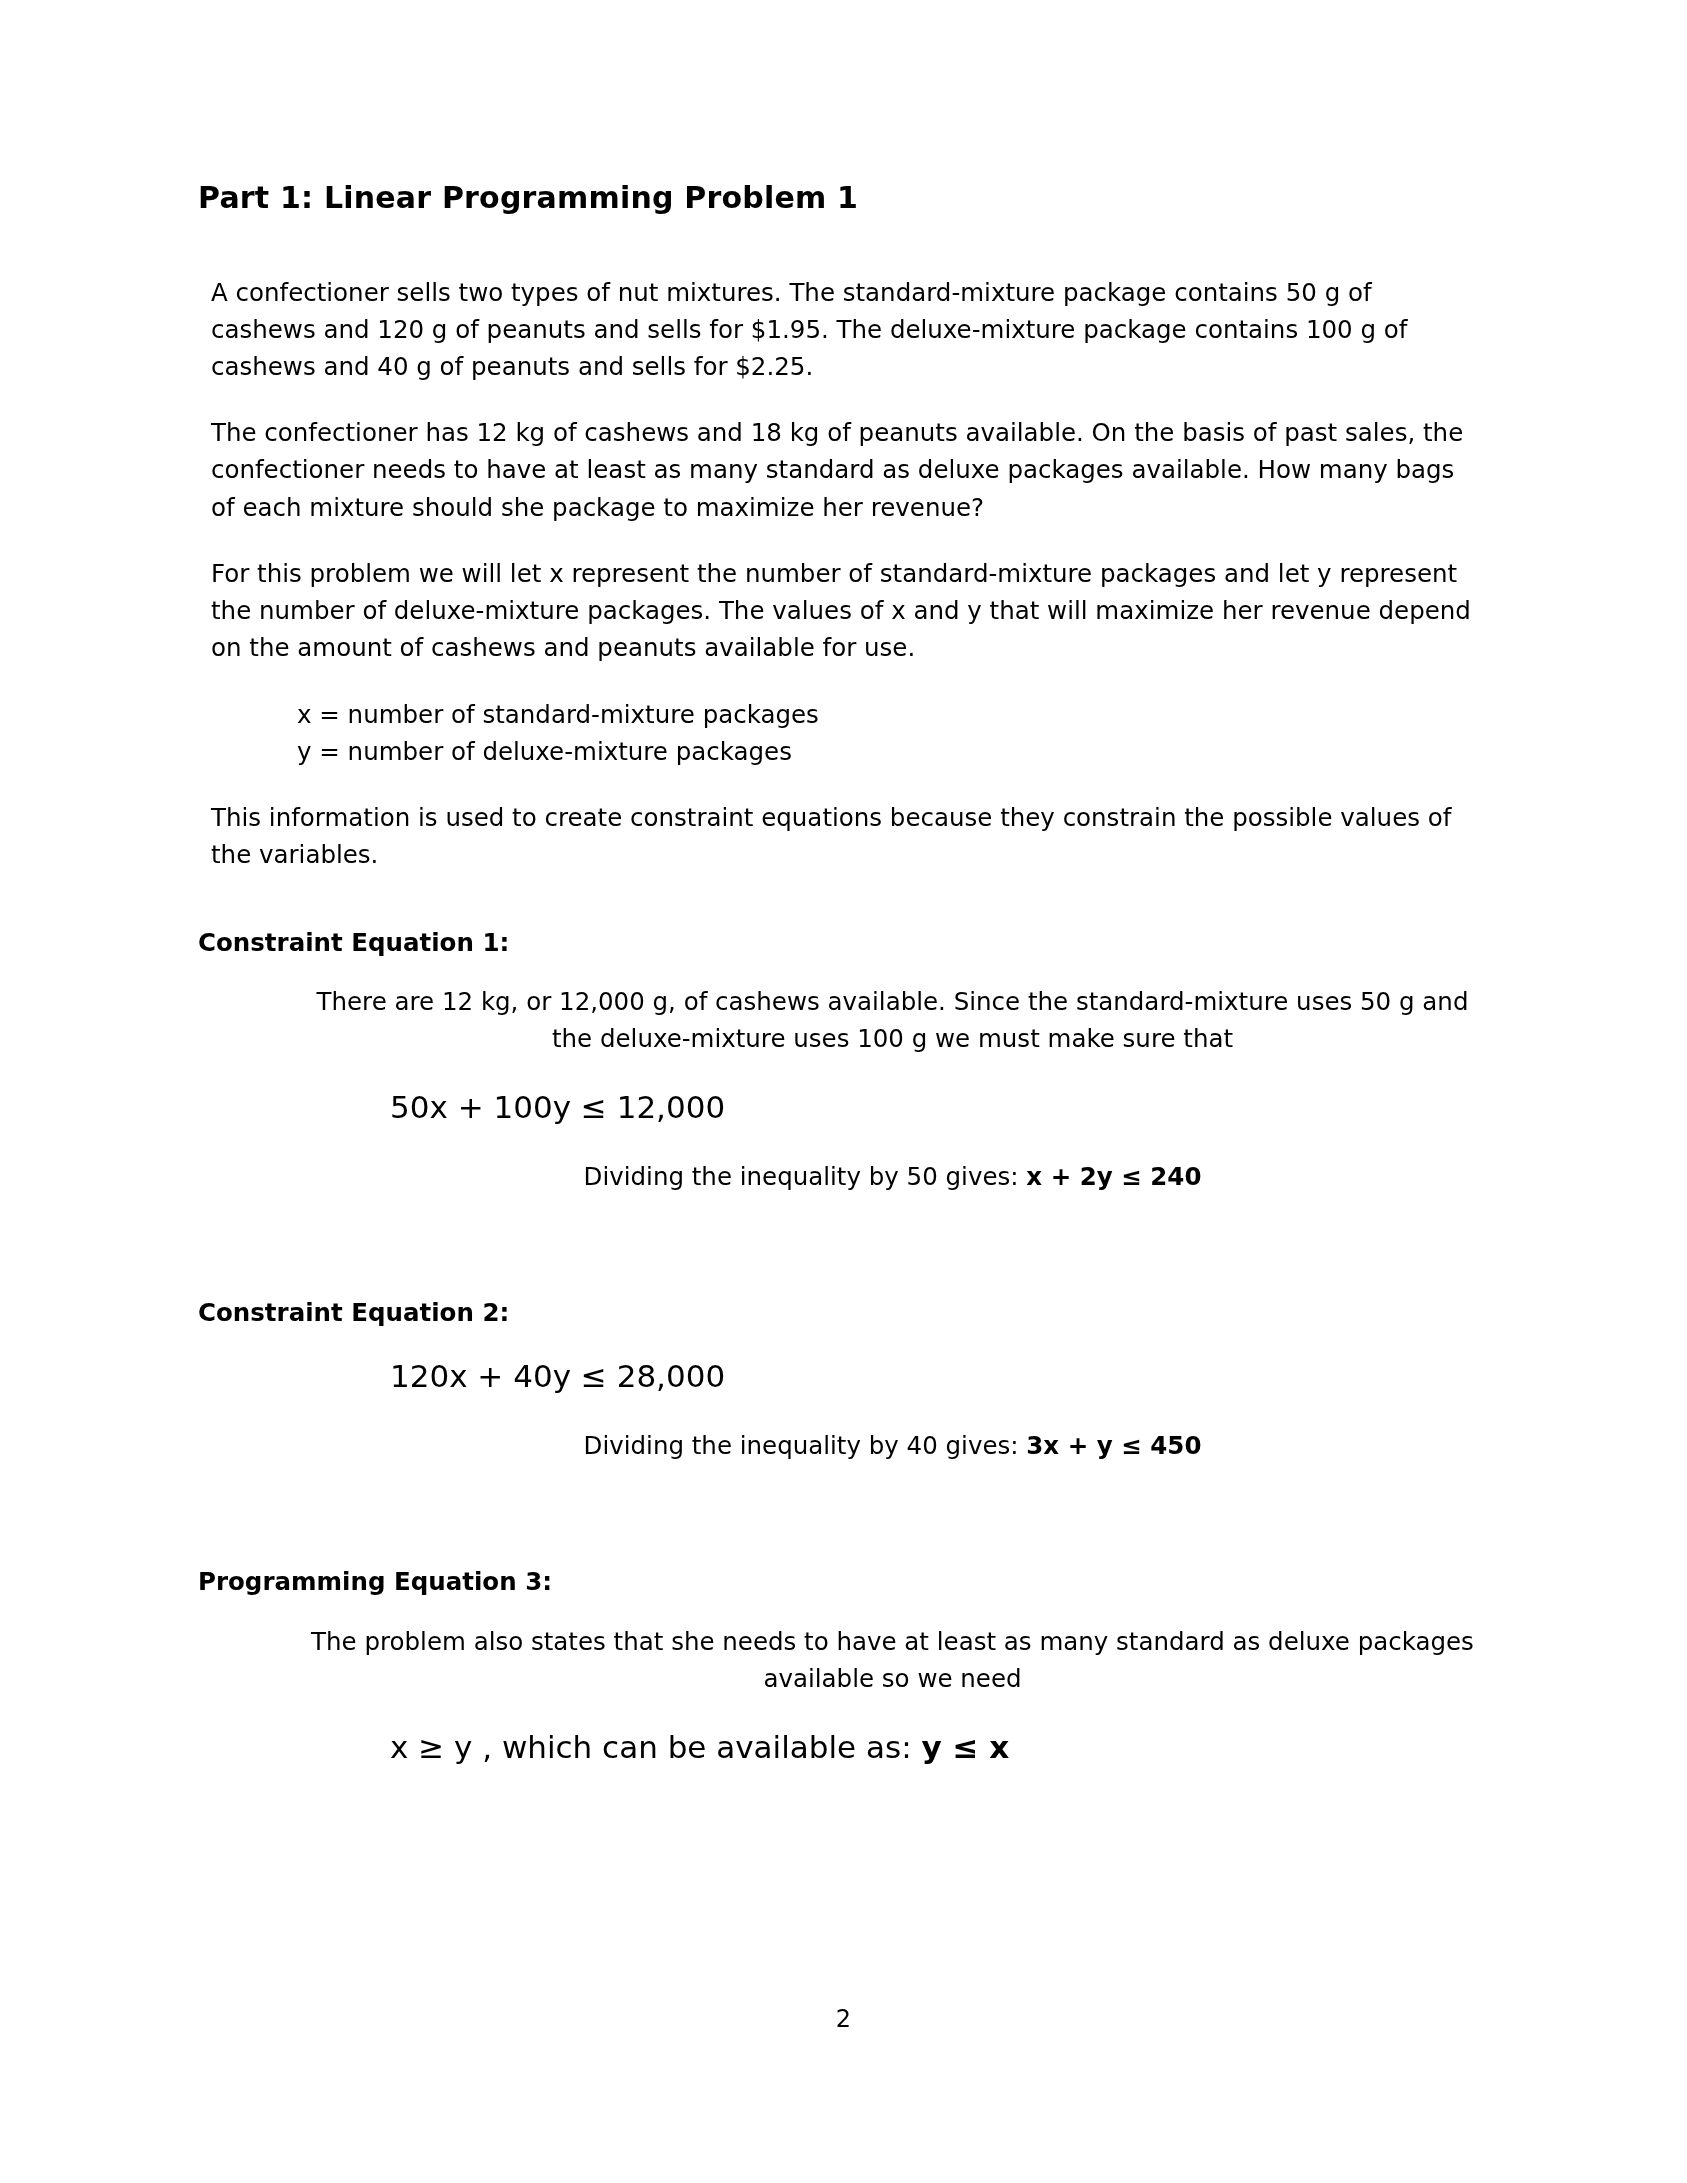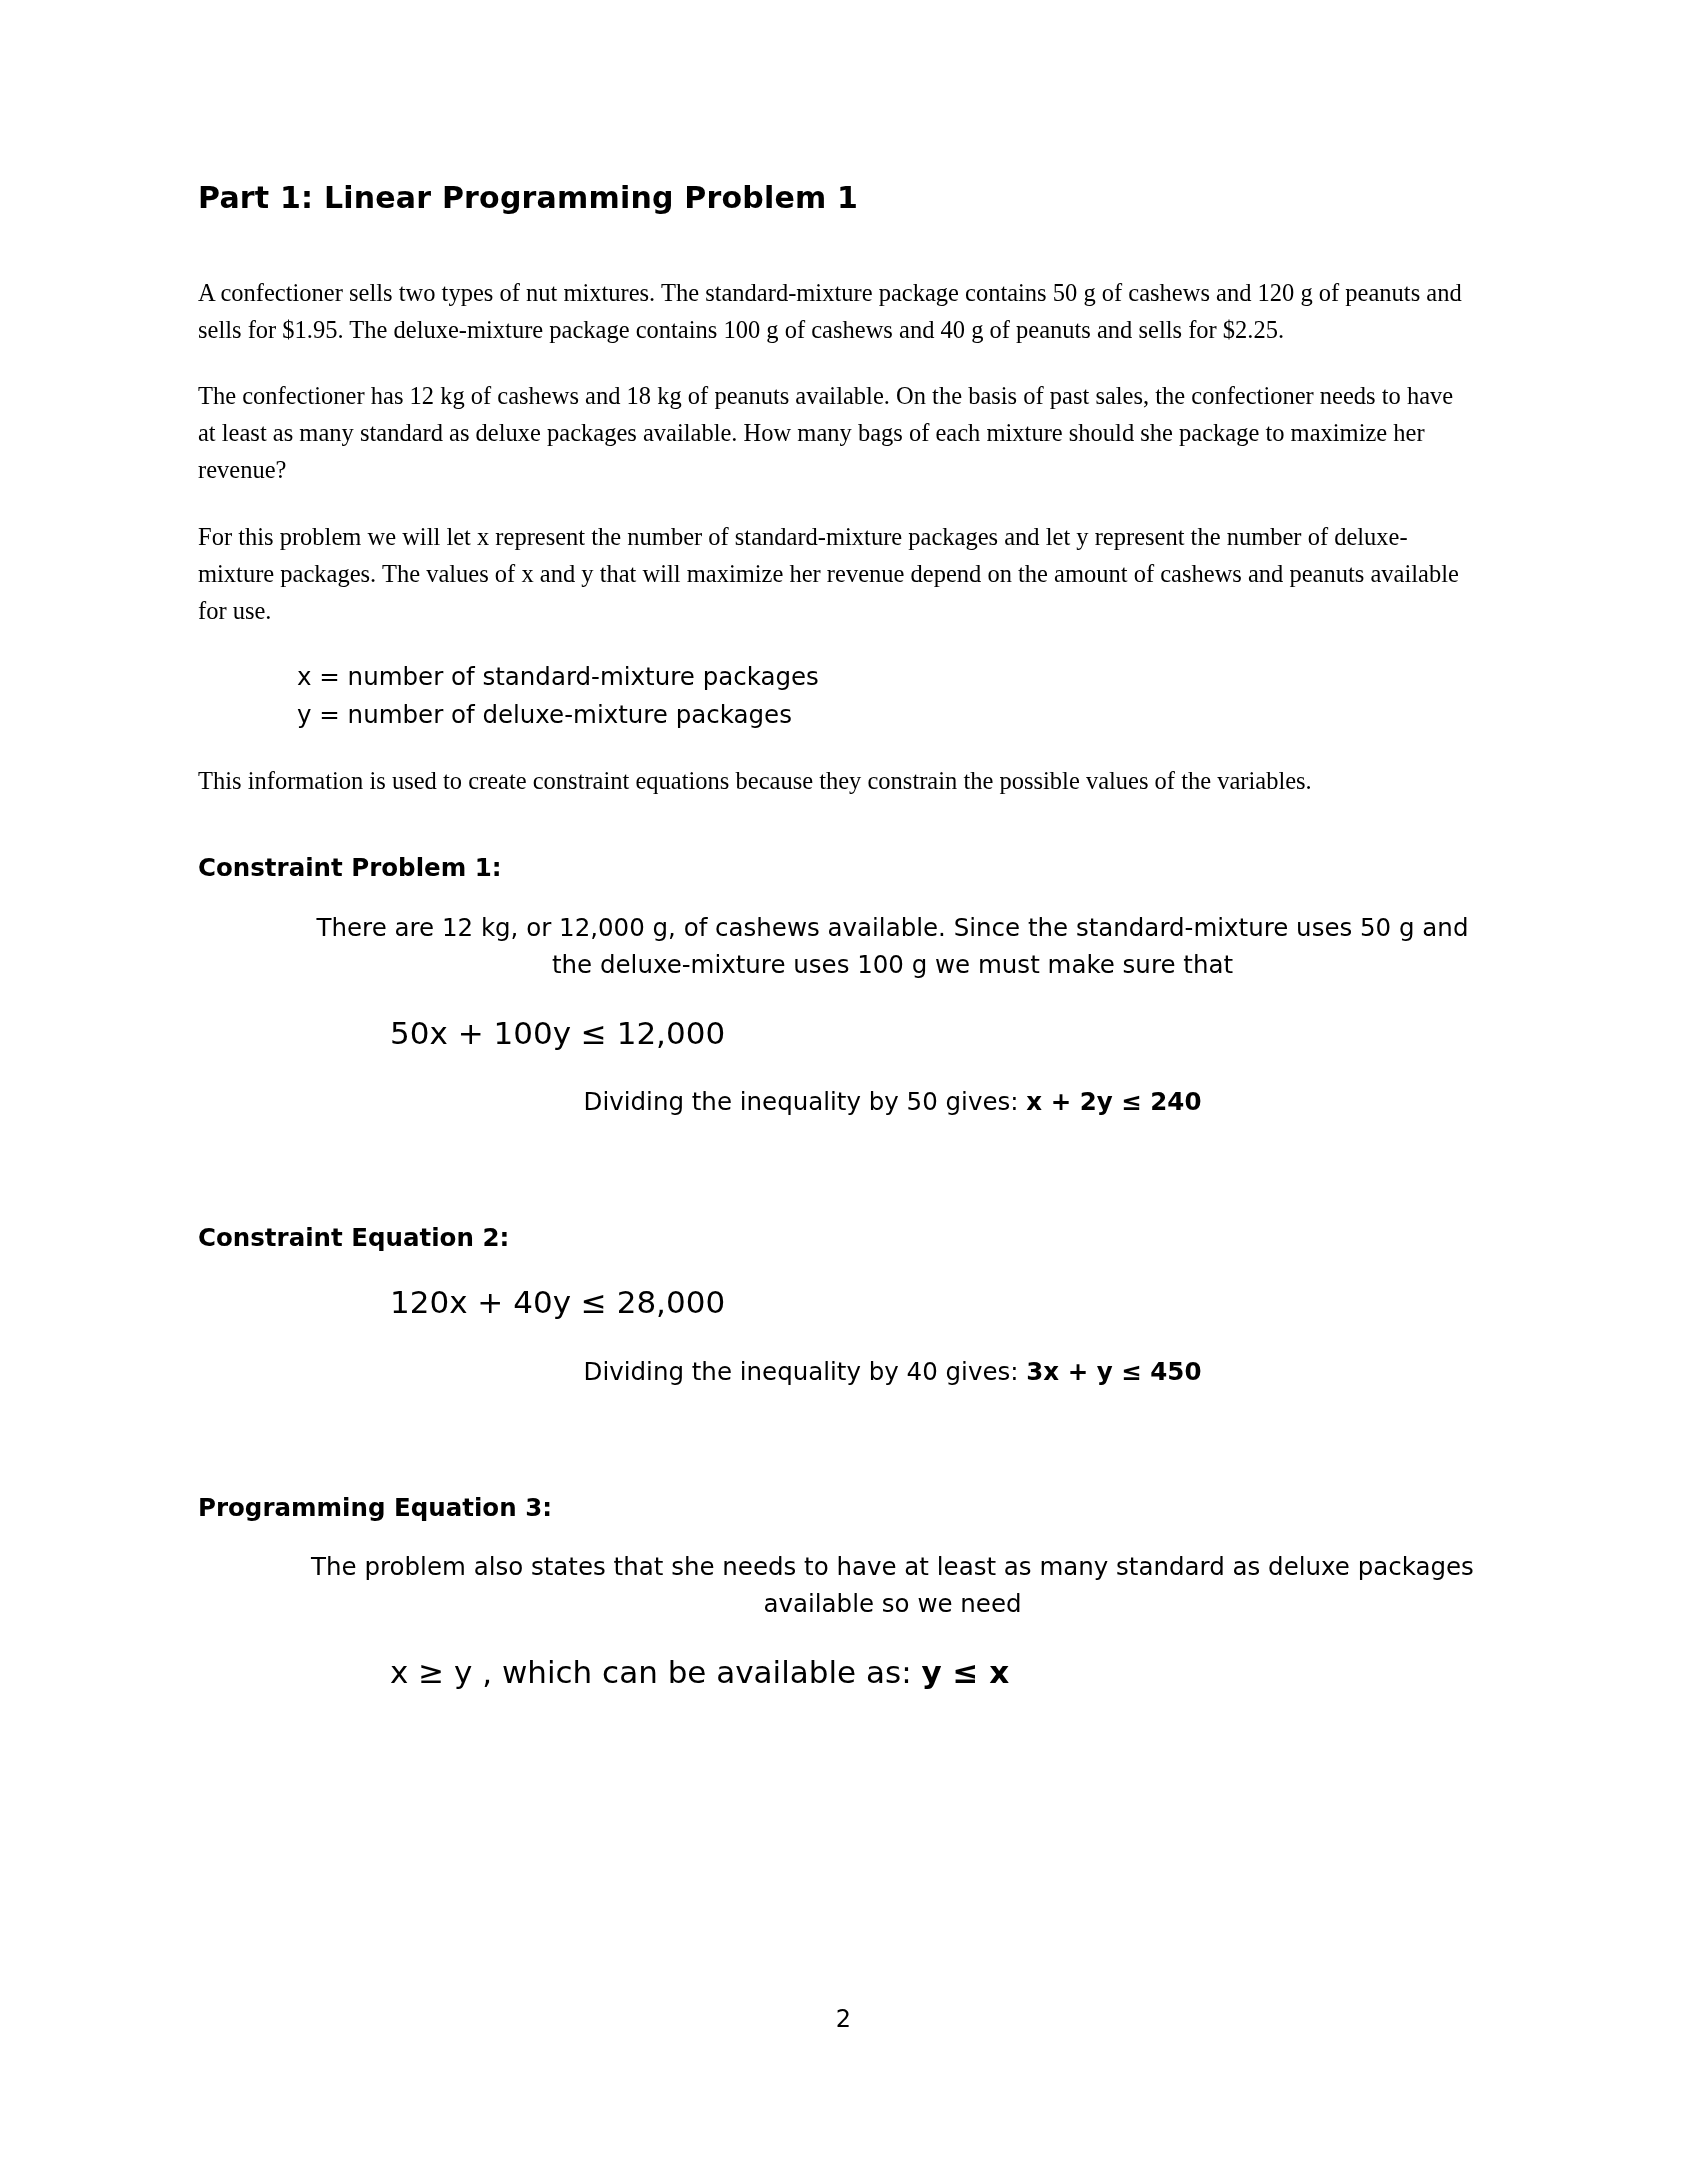--- a/index.html
+++ b/index.html
@@ -23,23 +23,22 @@
   .doc-title {
     font-size: 30px;
     font-weight: bold;
     letter-spacing: 0.2px;
     margin: 0 0 57px 0;
     line-height: 1.25;
   }
   .para {
     font-size: 24.5px;
     line-height: 1.52;
-    margin: 0 0 29px 0;
+    margin: 0 0 29px 13px;
     max-width: 1270px;
-    font-family: Liberation Serif, serif;
   }
   .var-block {
     margin: 0 0 29px 0;
     padding-left: 99px;
     font-size: 24.5px;
     line-height: 1.52;
   }
   .section-head {
     font-size: 24.5px;
     font-weight: bold;
@@ -88,21 +87,21 @@
   <p class="para">For this problem we will let x represent the number of standard-mixture packages and let y represent the number of deluxe-mixture packages. The values of x and y that will maximize her revenue depend on the amount of cashews and peanuts available for use.</p>
 
   <div class="var-block">
     <div>x = number of standard-mixture packages</div>
     <div>y = number of deluxe-mixture packages</div>
   </div>
 
   <p class="para">This information is used to create constraint equations because they constrain the possible values of the variables.</p>
 
   <div>
-    <div class="section-head">Constraint Problem 1:</div>
+    <div class="section-head">Constraint Equation 1:</div>
     <p class="indent-1">There are 12 kg, or 12,000 g, of cashews available.   Since the standard-mixture uses 50 g and the deluxe-mixture uses 100 g we must make sure that</p>
     <p class="indent-2">50x + 100y ≤ 12,000</p>
     <p class="indent-1">
       <span>Dividing the inequality by 50 gives:</span>
       <span class="bold">x + 2y ≤ 240</span>
     </p>
   </div>
 
   <div class="spacer-lg"></div>
 

